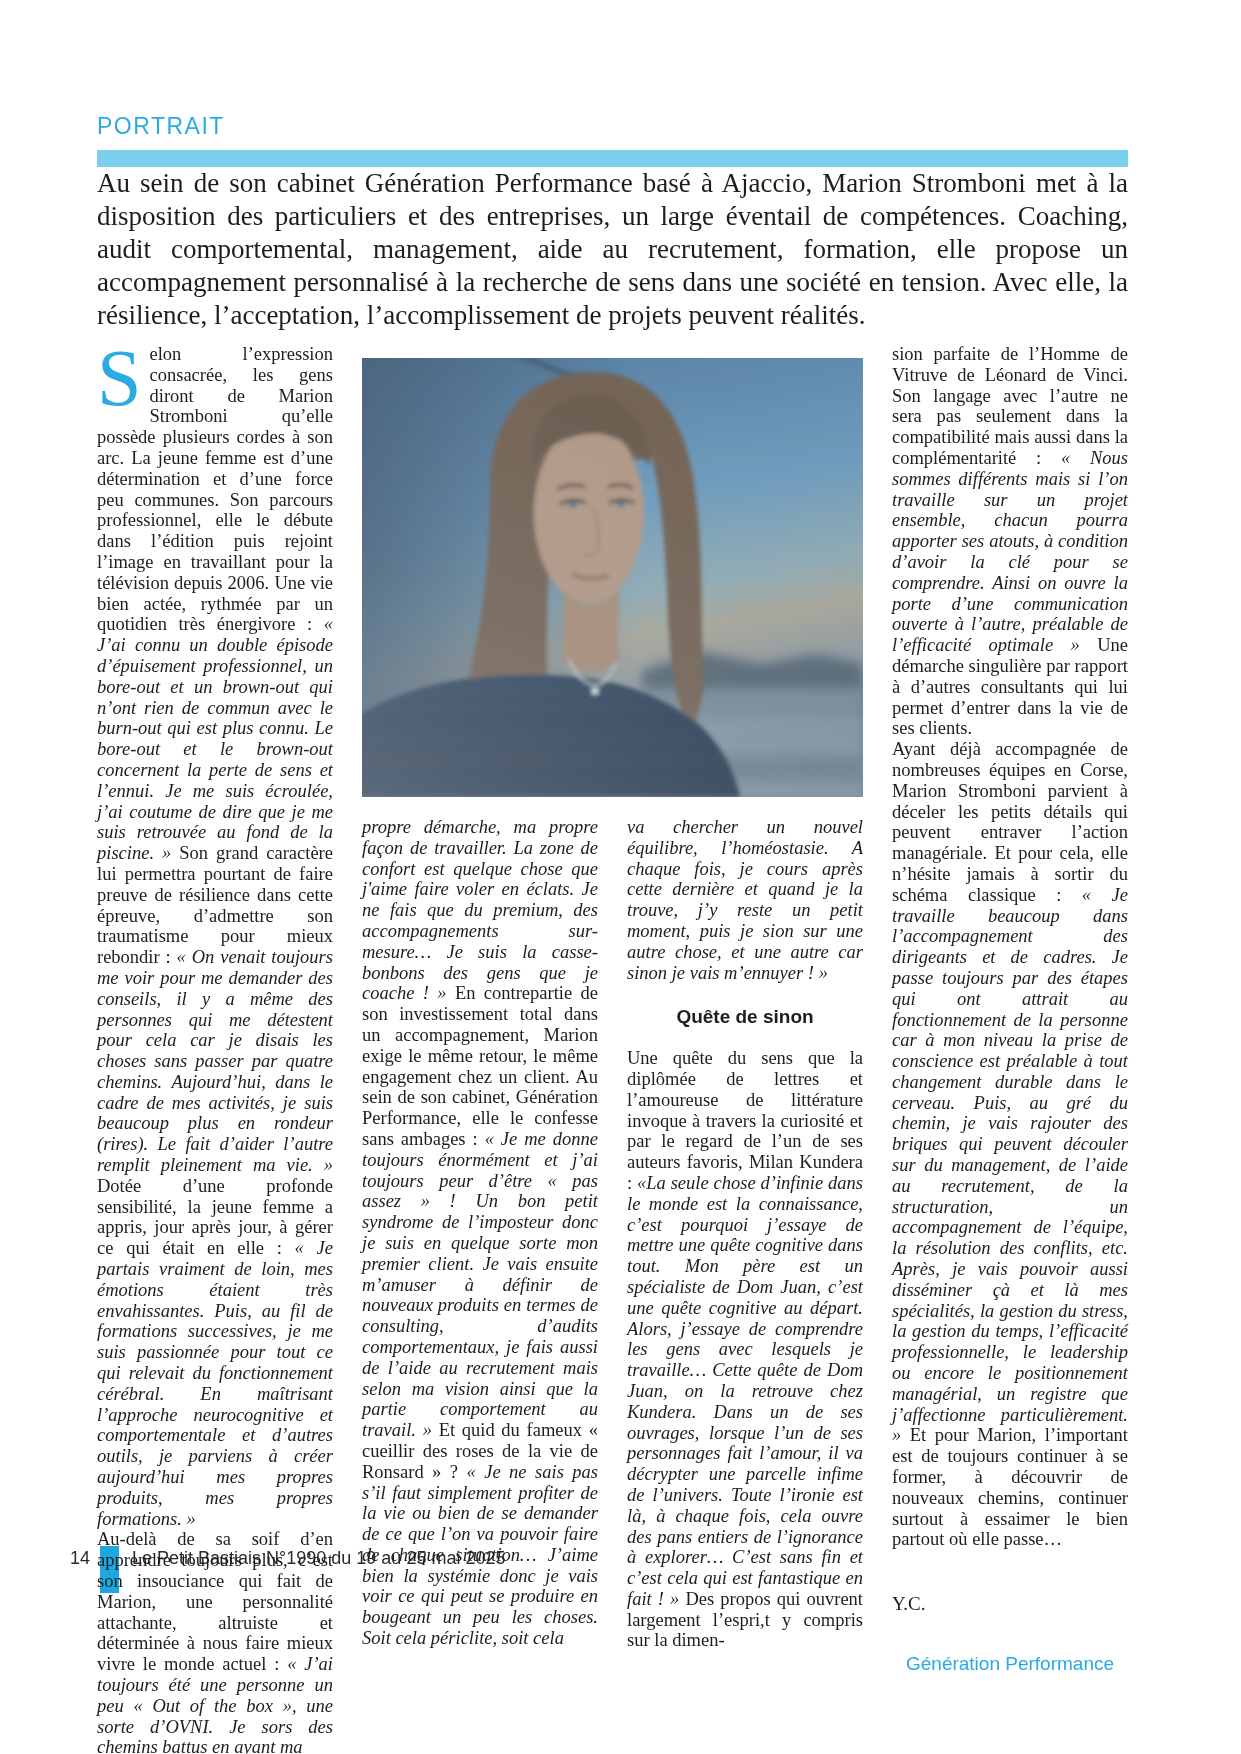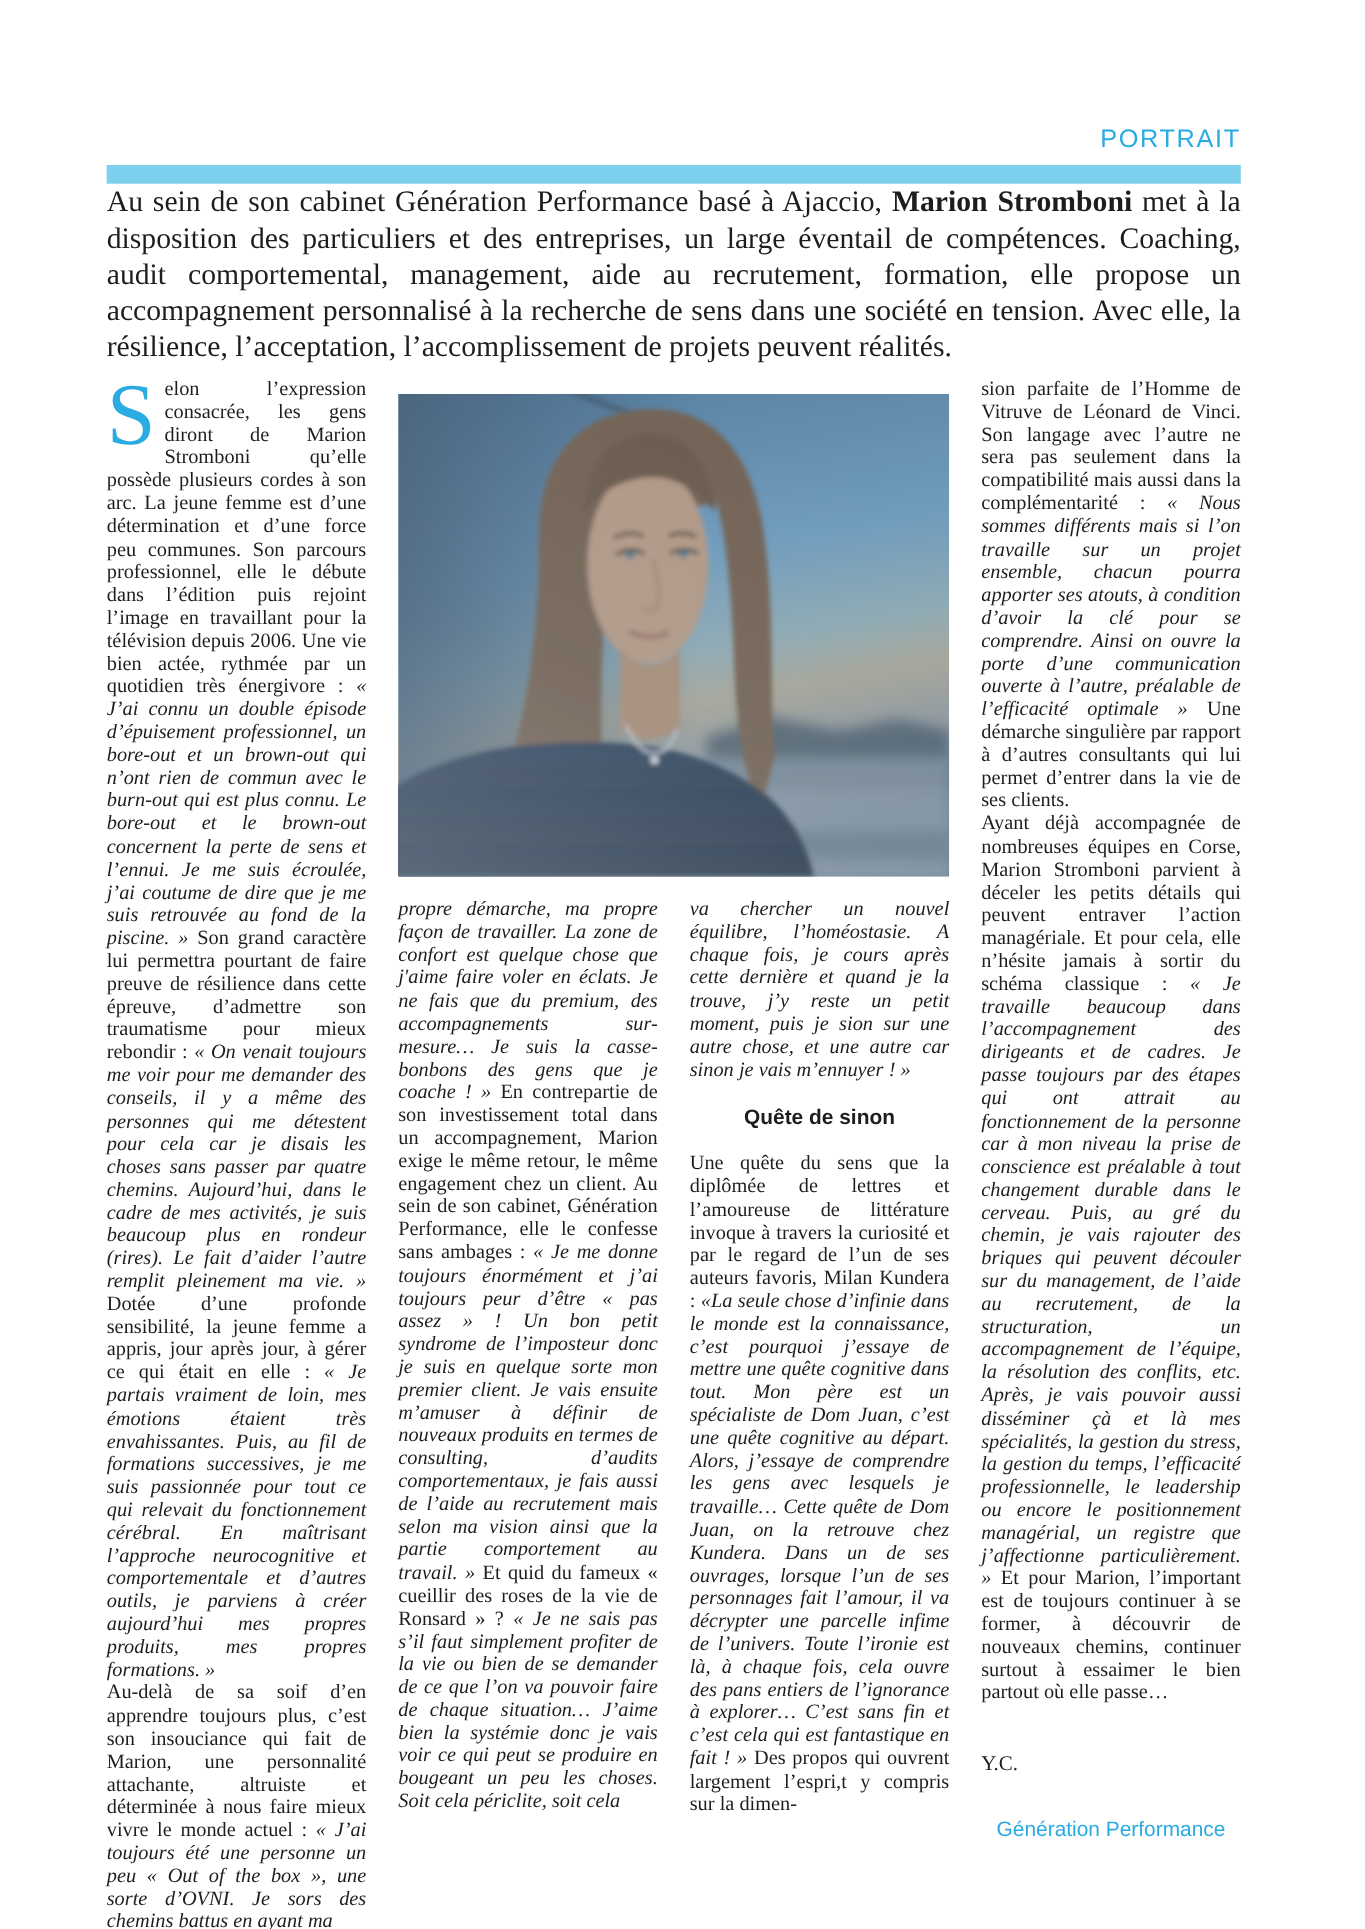--- a/index.html
+++ b/index.html
@@ -8,21 +8,21 @@
     width:1241px;height:1754px;
     background:#ffffff;
     box-sizing:border-box;
     padding:113px 113px 0 97px;
     font-family:"Liberation Serif", serif;
     color:#1d1d1b;
     overflow:hidden;
   }
   
   .kicker{
-    text-align:right;
+    text-align:left;
     font-family:"Liberation Sans", sans-serif;
     font-size:23px;line-height:27px;
     letter-spacing:1.5px;
     color:#2aabe2;
   }
   .kicker-bar{
     margin-top:10px;
     height:17px;
     background:#7cd0ee;
   }
@@ -38,21 +38,21 @@
   h1.headline .squeeze{
     display:inline-block;
     transform:scaleX(0.88) scaleY(1.06);
     transform-origin:left bottom;
   }
   .intro{
     margin:0 0 12px 0;
     font-size:27px;line-height:33px;
     text-align:justify;
   }
-  .intro b{font-weight:bold;}
+  .intro b{font-weight:normal;}
   
   .body{
     position:relative;
     height:1190px;
   }
   .cols{
     display:flex;
     gap:29px;
   }
   .col{
@@ -219,14 +219,19 @@
           </div>
         <p class="byline">Y.C.</p>
         <div class="contact">
           <div>Génération Performance</div>
 
         </div>
       </div>
     </div>
   </div>
 
+  <footer class="footer">
+    <span class="pagenum">14</span>
+    <span class="footer-bar"></span>
+    <span class="issue">Le Petit Bastiais N°1990 du 19 au 25 mai 2025</span>
+  </footer>
 
 </div>
 
 </body></html>

